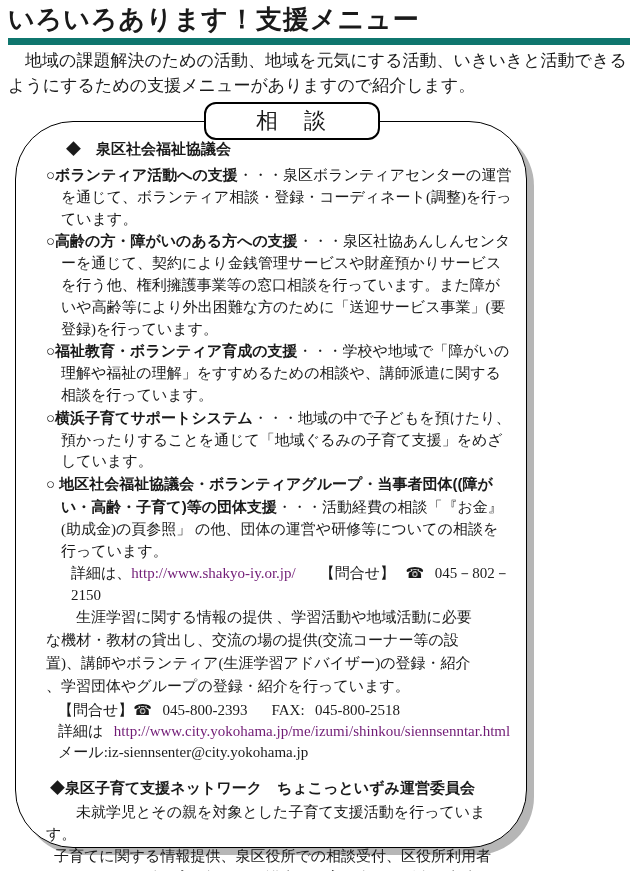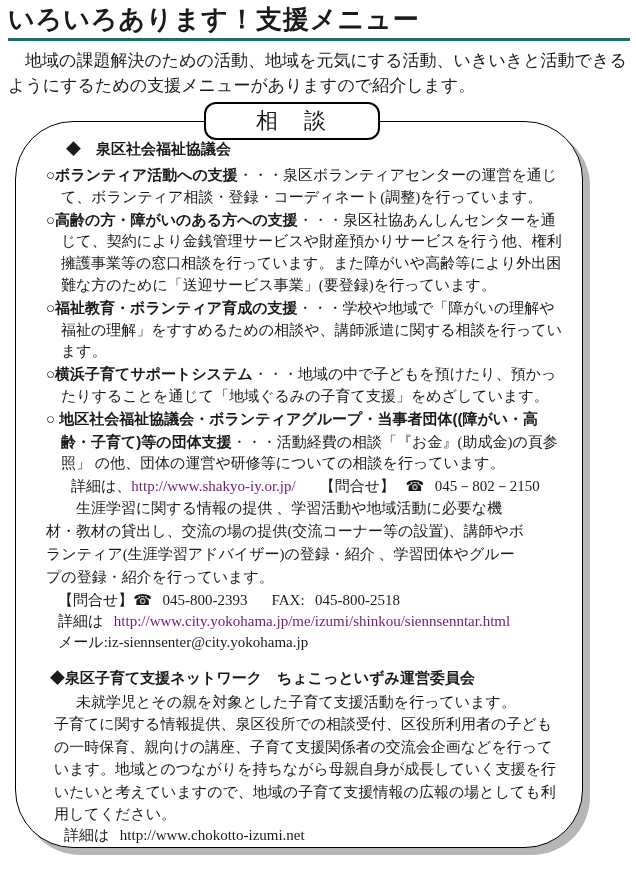--- a/index.html
+++ b/index.html
@@ -5,29 +5,29 @@
   html,body{margin:0;padding:0;}
   body{
     width:636px;height:871px;position:relative;background:#ffffff;
     font-family:"Liberation Sans",sans-serif;color:#1a1a1a;
     overflow:hidden;
   }
   
   .page-title{
     position:absolute;left:8px;top:4px;width:622px;
     font-size:26px;font-weight:bold;letter-spacing:1px;
-    border-bottom:3px solid #0f766e;padding-bottom:4px;line-height:30px;
+    border-bottom:7px solid #0f766e;padding-bottom:4px;line-height:30px;
   }
   .intro{
     position:absolute;left:8px;top:48px;width:622px;
     font-size:17px;line-height:25px;text-indent:1em;
   }
   
   .main-box{
-    position:absolute;left:15px;top:121px;width:568px;height:727px;
+    position:absolute;left:15px;top:121px;width:512px;height:727px;
     background:#fff;border:1px solid #000;border-radius:58px;
     box-shadow:7px 7px 0 0 #b6b6b6;
     box-sizing:border-box;
     padding:17px 14px 0 30px;
   }
   .box-label{
     position:absolute;left:204px;top:102px;width:172px;height:34px;
     background:#fff;border:2px solid #000;border-radius:12px;z-index:2;
     display:flex;align-items:center;justify-content:center;
     font-size:22px;letter-spacing:2px;

